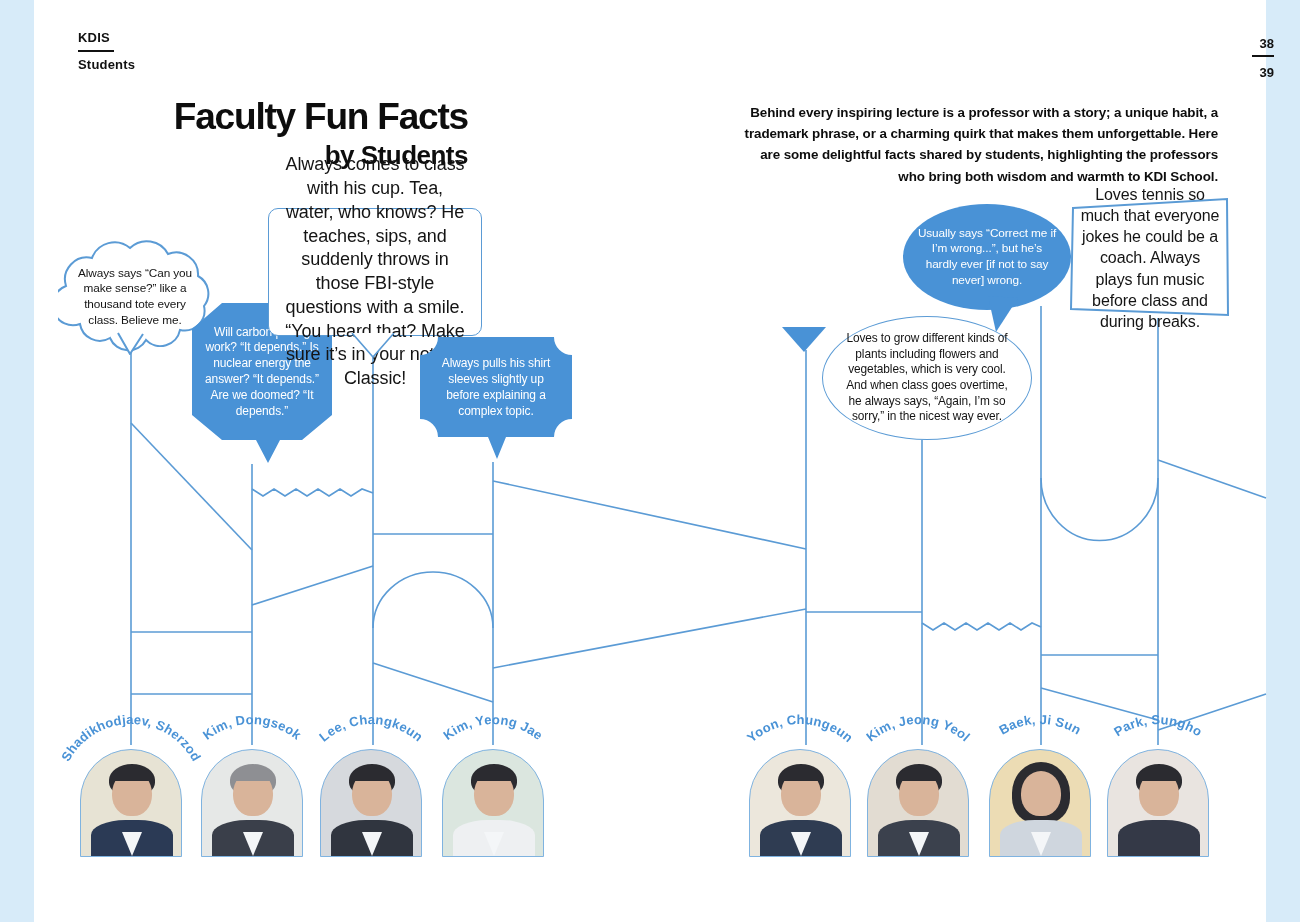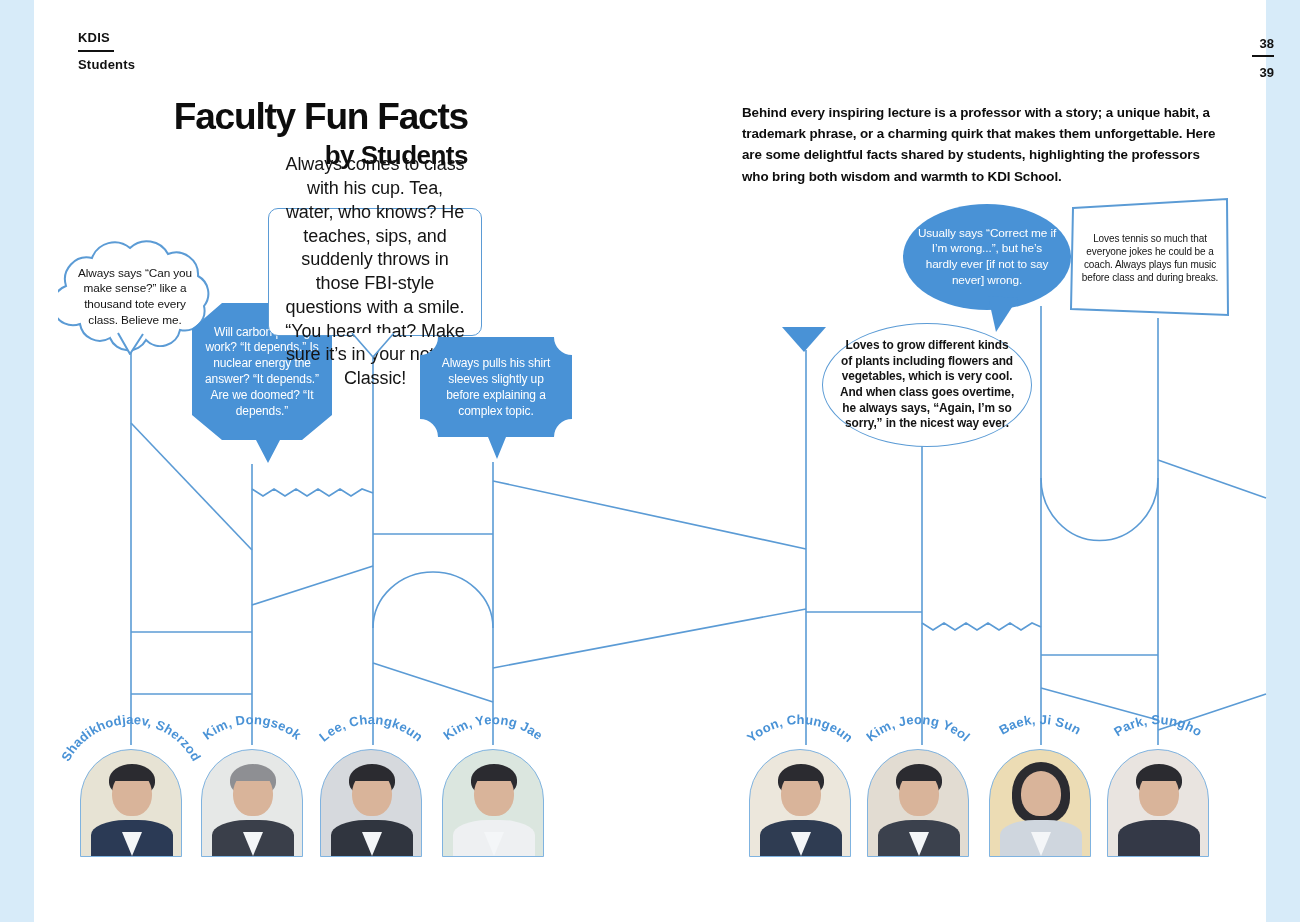--- a/index.html
+++ b/index.html
@@ -15,21 +15,21 @@
   .hdr .t{font-size:13px;font-weight:700;letter-spacing:.2px;}
   .hdr .rule{width:36px;height:2px;background:#111;margin:5px 0;}
   .pages{position:absolute;right:62px;top:28px;text-align:right;color:#111;}
   .pages .t{font-size:13px;font-weight:700;margin-top:8px;}
   .pages .rule{width:22px;height:2px;background:#111;margin:4px 0 4px auto;}
 
   
   .title-block{position:absolute;left:168px;top:98px;width:300px;text-align:right;color:#0d0d0d;}
   .title-block .main{font-size:37px;font-weight:700;letter-spacing:-1.2px;line-height:1.05;}
   .title-block .sub{font-size:26px;font-weight:700;letter-spacing:-.5px;margin-top:3px;}
-  .intro{position:absolute;left:742px;top:102px;width:476px;text-align:left;
+  .intro{position:absolute;left:742px;top:102px;width:476px;text-align:right;
          font-size:13.4px;font-weight:700;line-height:1.58;color:#0d0d0d;letter-spacing:-.1px;}
 
   
   svg.net{position:absolute;left:0;top:0;z-index:1;}
   svg.net path{fill:none;stroke:#5b9bd5;stroke-width:1.6;}
 
   
   .bubble{position:absolute;z-index:3;display:flex;align-items:center;justify-content:center;
           text-align:center;box-sizing:border-box;}
   .bubble .bt{width:100%;font-size:12px;line-height:1.32;letter-spacing:-.1px;}
@@ -47,29 +47,29 @@
   .b3{left:268px;top:208px;width:214px;height:128px;border-radius:10px;}
   .b3 .bt{padding:0 12px;font-size:18px;}
 
   .b4{left:420px;top:337px;width:152px;height:124px;
       clip-path:path("M 0,18 A 18,18 0 0 0 18,0 L 134,0 A 18,18 0 0 0 152,18 L 152,82 A 18,18 0 0 0 134,100 L 86,100 L 77,122 L 68,100 L 18,100 A 18,18 0 0 0 0,82 Z");}
   .b4 .bt{padding:10px 10px 32px 10px;}
 
   .b5{left:738px;top:200px;width:140px;height:130px;border-radius:16px;}
   .b5 .bt{padding:0 8px;font-size:11.8px;}
 
-  .b6{left:822px;top:323px;width:210px;height:124px;border-radius:50%;font-weight:bold;}
+  .b6{left:822px;top:316px;width:210px;height:124px;border-radius:50%;}
   .b6 .bt{padding:0 16px;font-size:11.9px;}
 
   .b7{left:903px;top:204px;width:168px;height:106px;border-radius:50%;}
   .b7 .bt{padding:0 14px;font-size:11.8px;}
 
   .b8{left:1068px;top:196px;width:164px;height:124px;background:transparent;}
   .b8 svg{position:absolute;inset:0;}
-  .b8 .bt{position:relative;padding:0 12px;color:#141414;font-size:10px;}
+  .b8 .bt{position:relative;padding:0 12px;color:#141414;font-size:16px;}
 
   .tail-svg{position:absolute;z-index:4;}
 
   
   .name-arc{position:absolute;z-index:5;width:150px;height:84px;}
   .name-arc text{font-family:"Liberation Sans",sans-serif;font-size:13px;font-weight:700;fill:#4992d6;letter-spacing:.2px;}
   .portrait{position:absolute;z-index:4;width:102px;height:108px;top:749px;
             border:1.5px solid #7fb3e0;border-radius:51px 51px 0 0;overflow:hidden;box-sizing:border-box;}
   .portrait .hair{position:absolute;top:14px;left:28px;width:46px;height:32px;border-radius:50% 50% 42% 42%;background:#2b2b30;}
   .portrait .head{position:absolute;top:21px;left:31px;width:40px;height:45px;border-radius:50% 50% 46% 46%;background:#d9b49a;}

